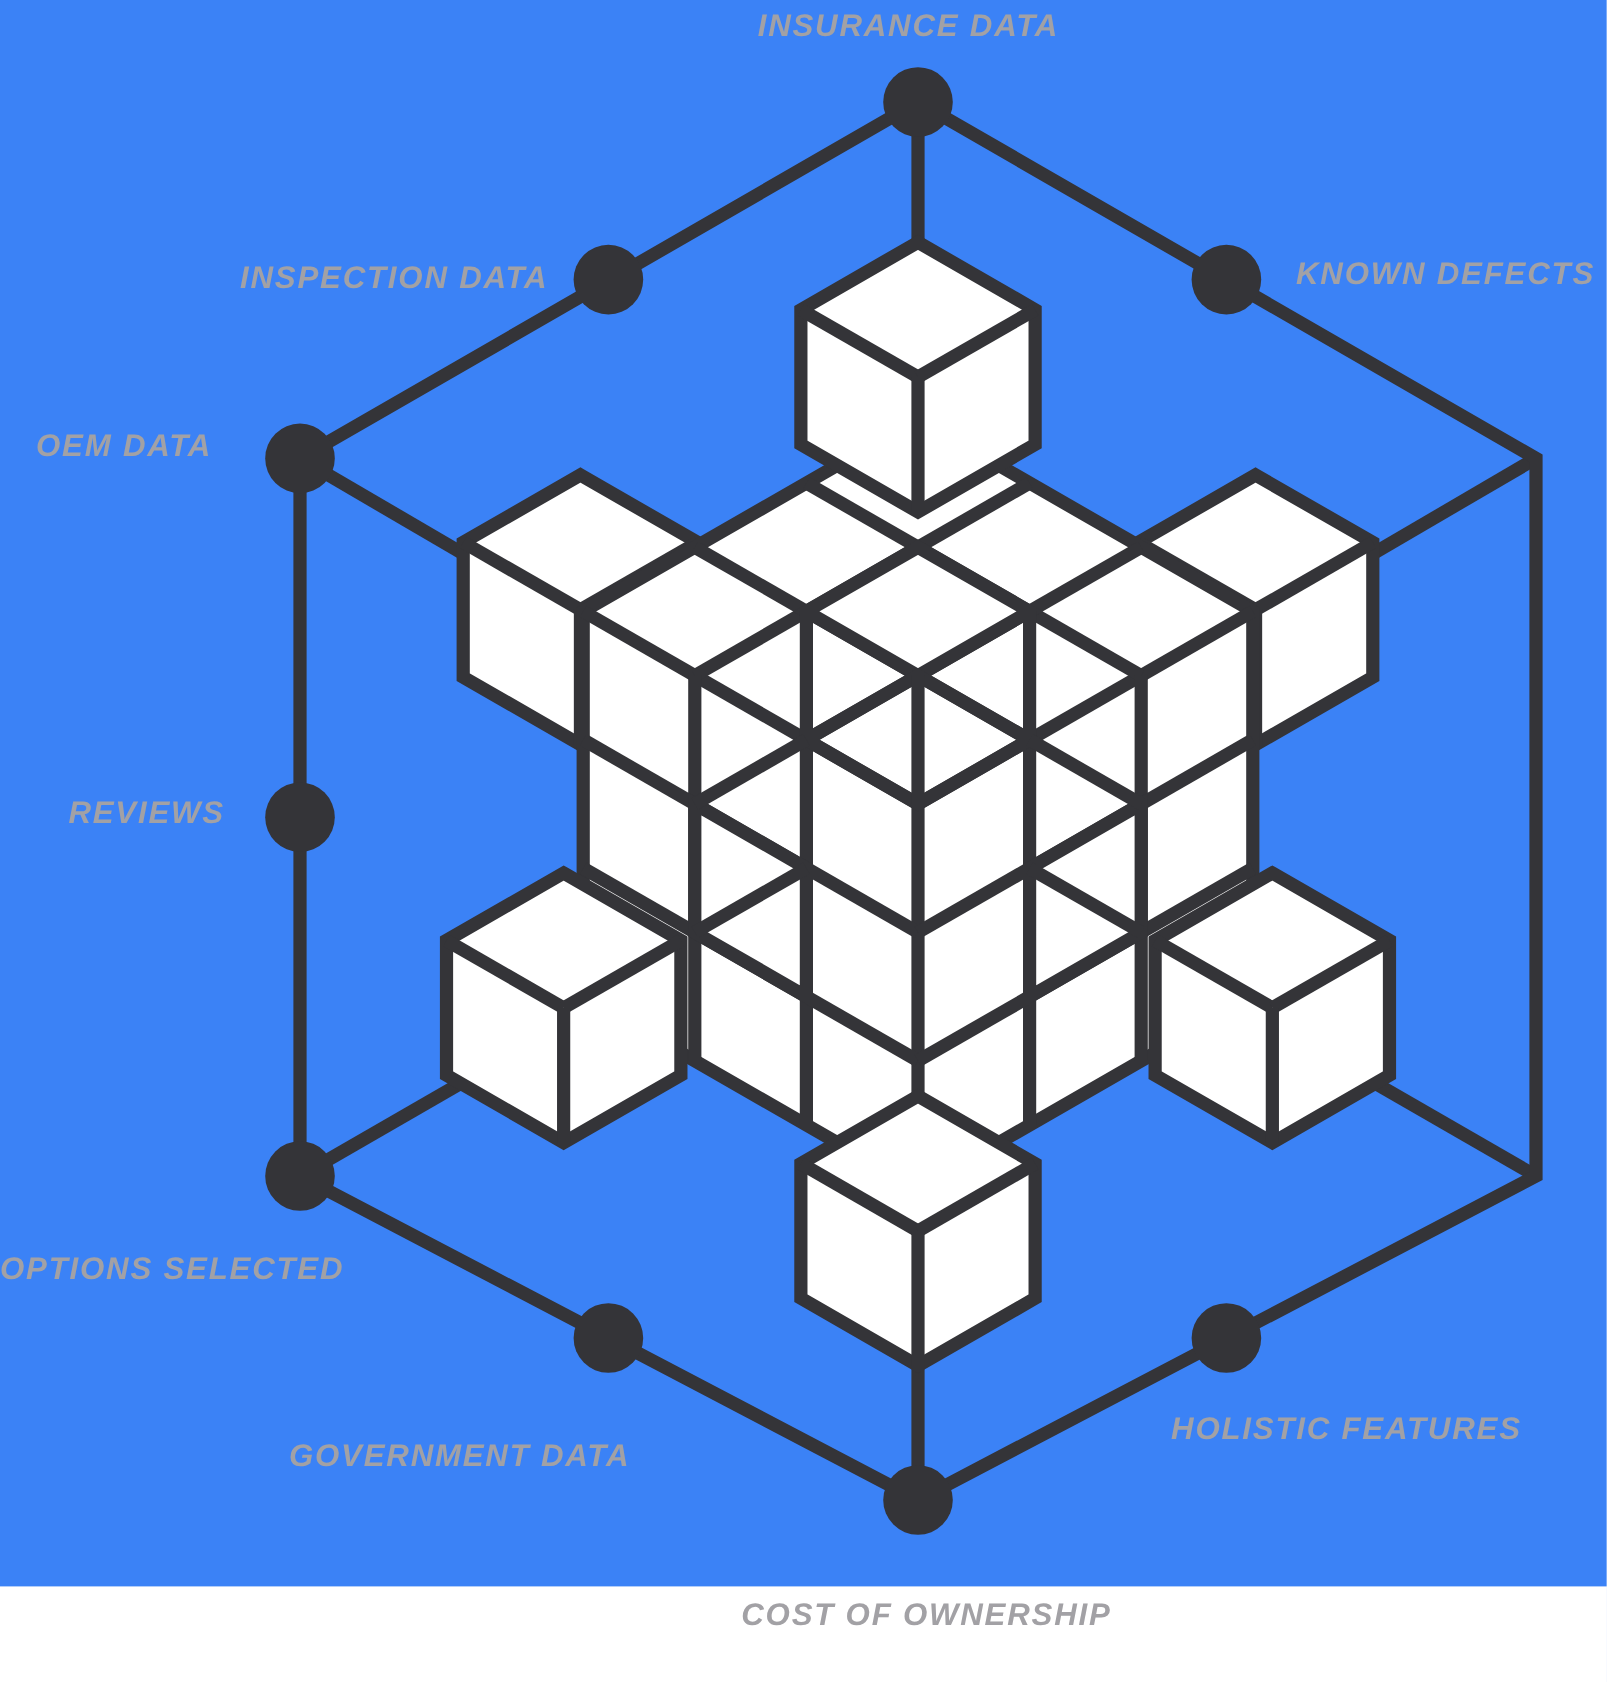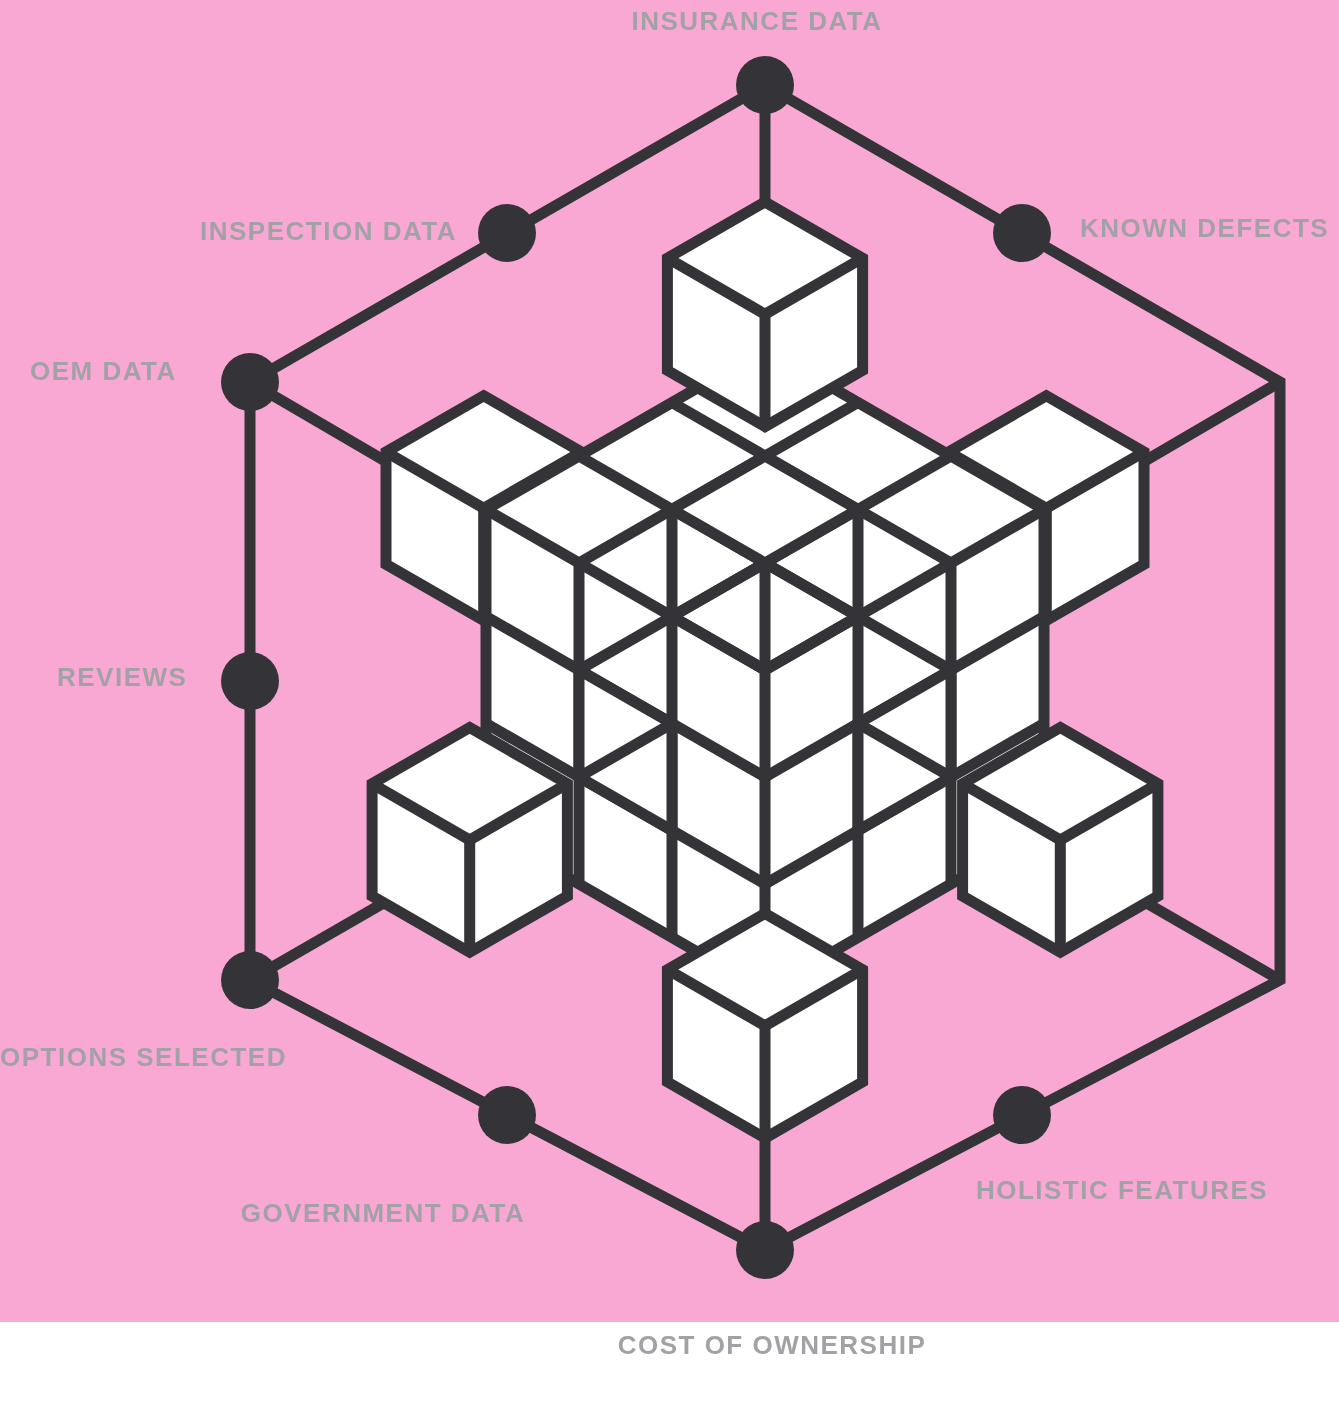--- a/index.html
+++ b/index.html
@@ -8,21 +8,22 @@
     background: #ffffff;
     width: 1339px;
     height: 1402px;
     overflow: hidden;
     font-family: "Liberation Sans", sans-serif;
   }
   #stage {
     position: relative;
     width: 1339px;
     height: 1322px;
-    background: #f9a8d4;
+    background: #3b82f6;
+    font-style: italic;
   }
   svg { display: block; }
   text.node-label {
     font-family: "Liberation Sans", sans-serif;
     font-weight: 700;
     font-size: 26px;
     letter-spacing: 1.5px;
   }
 </style>
 </head>

